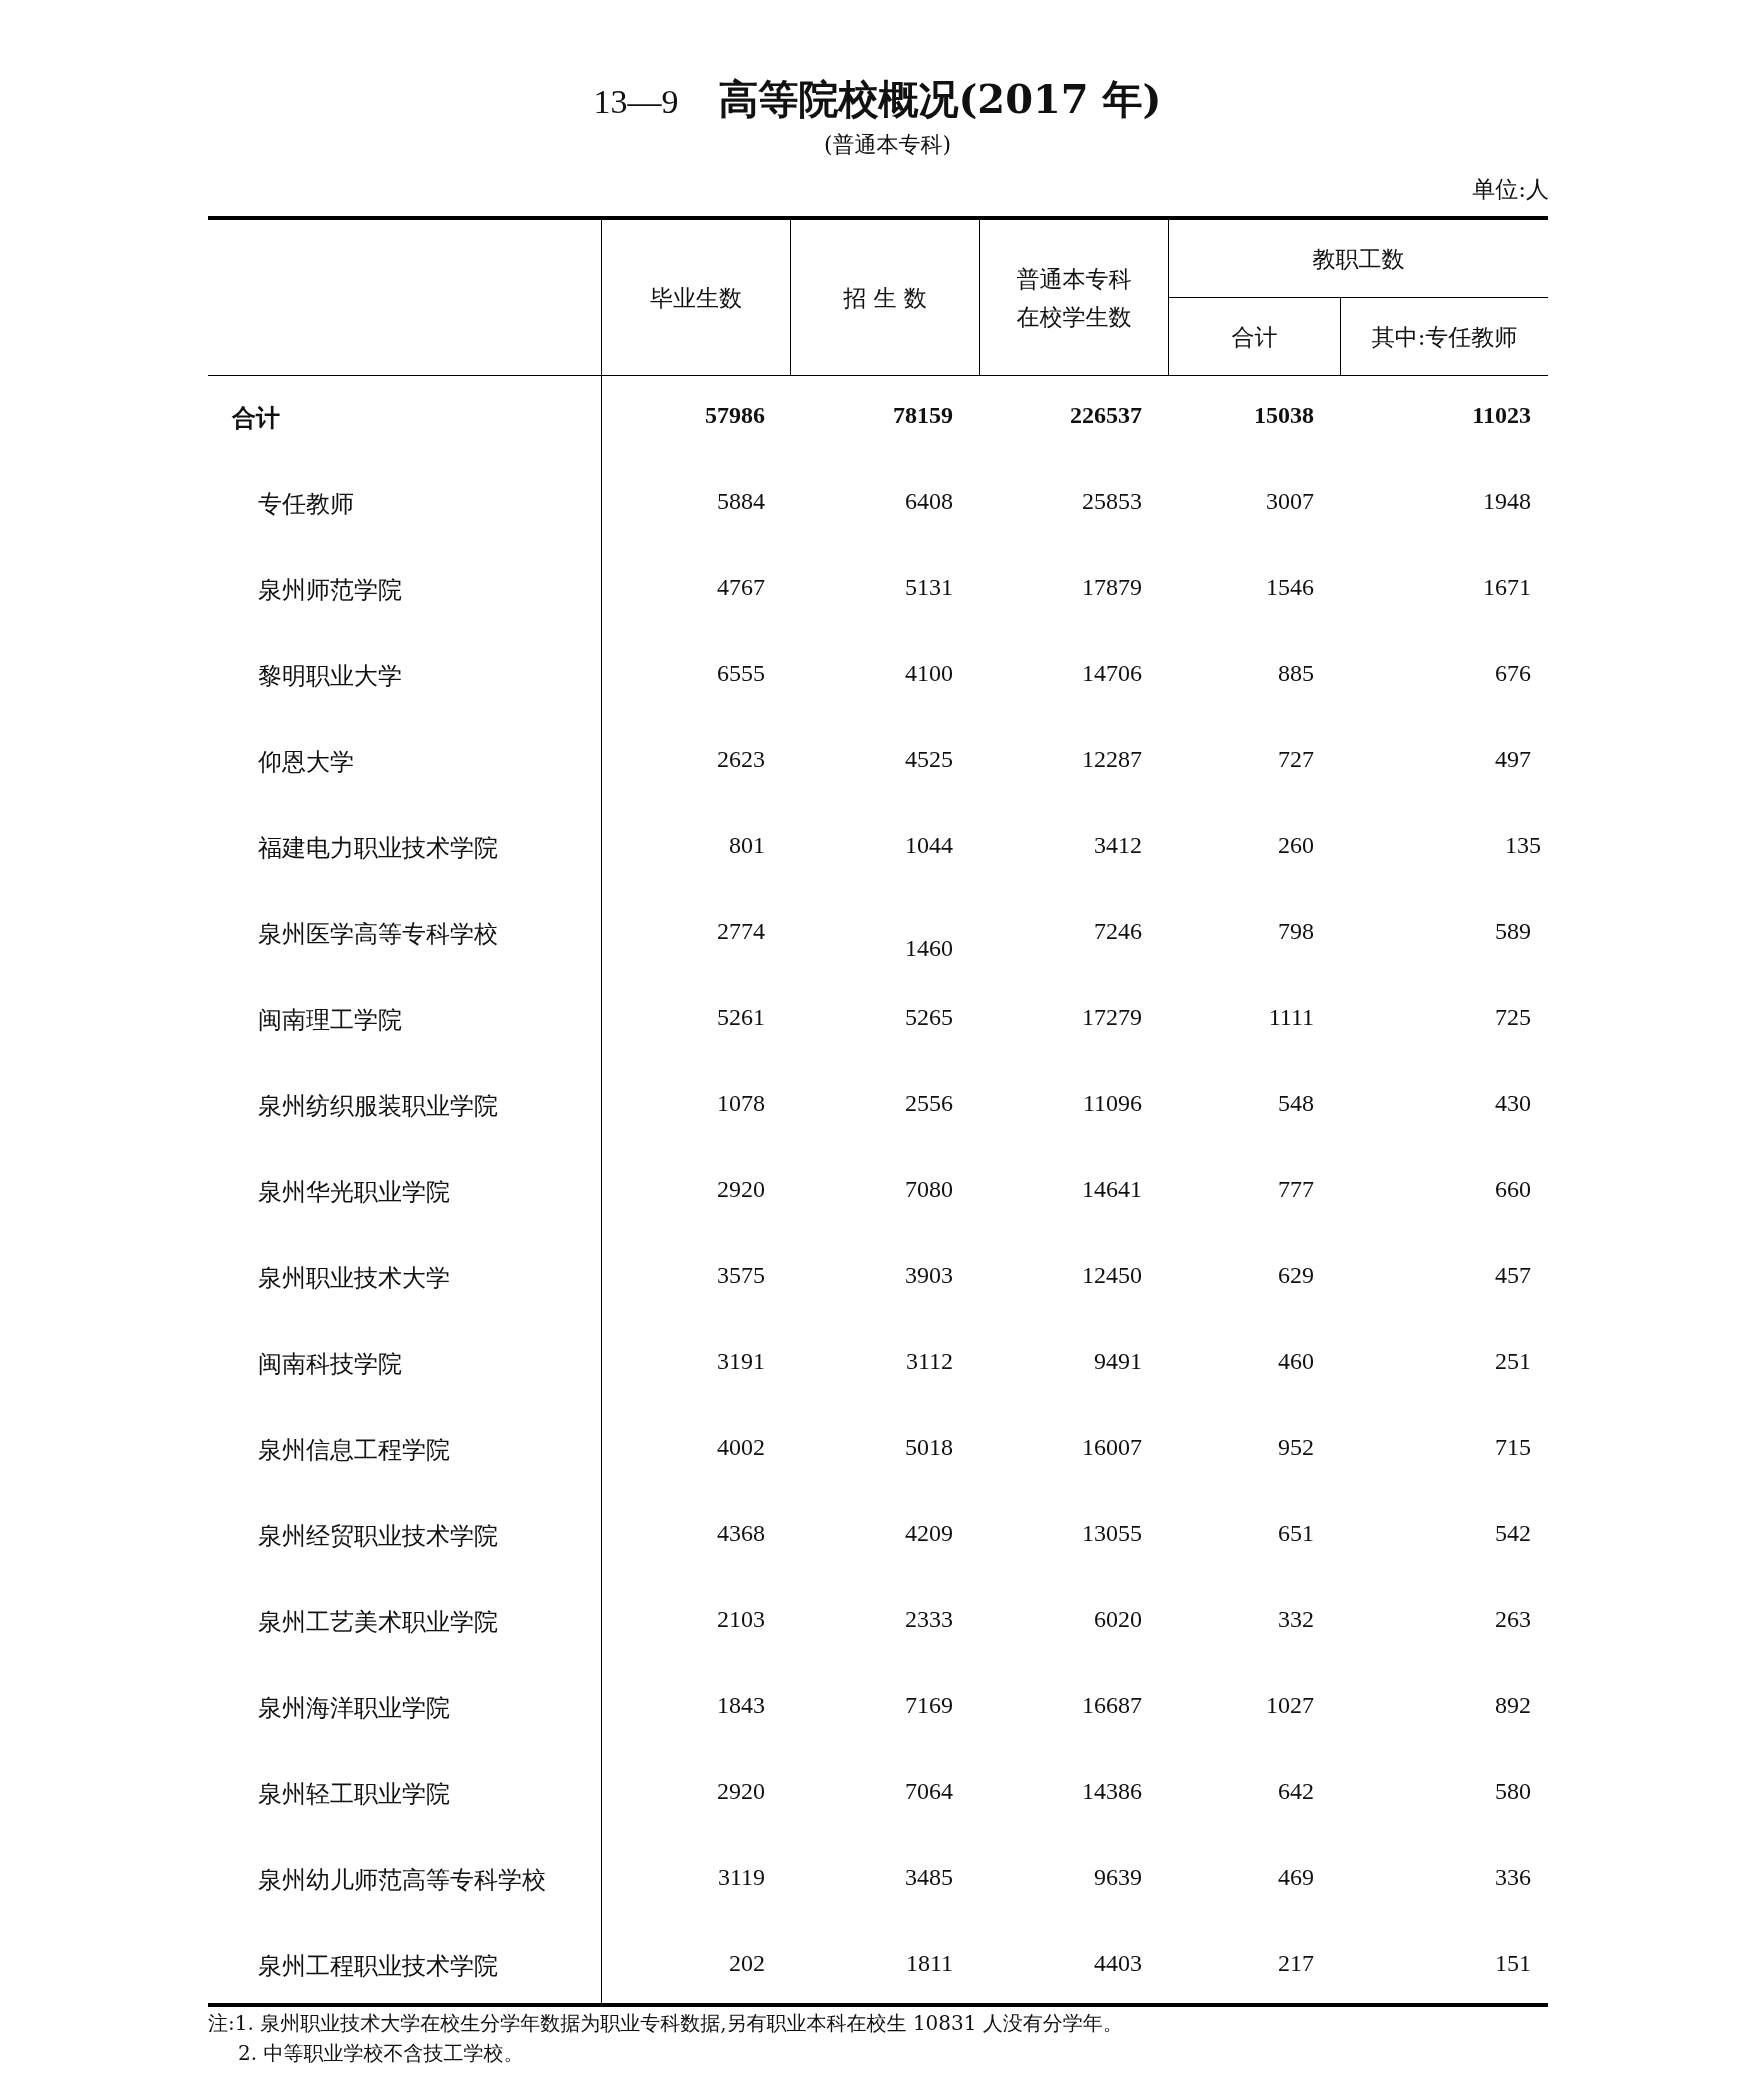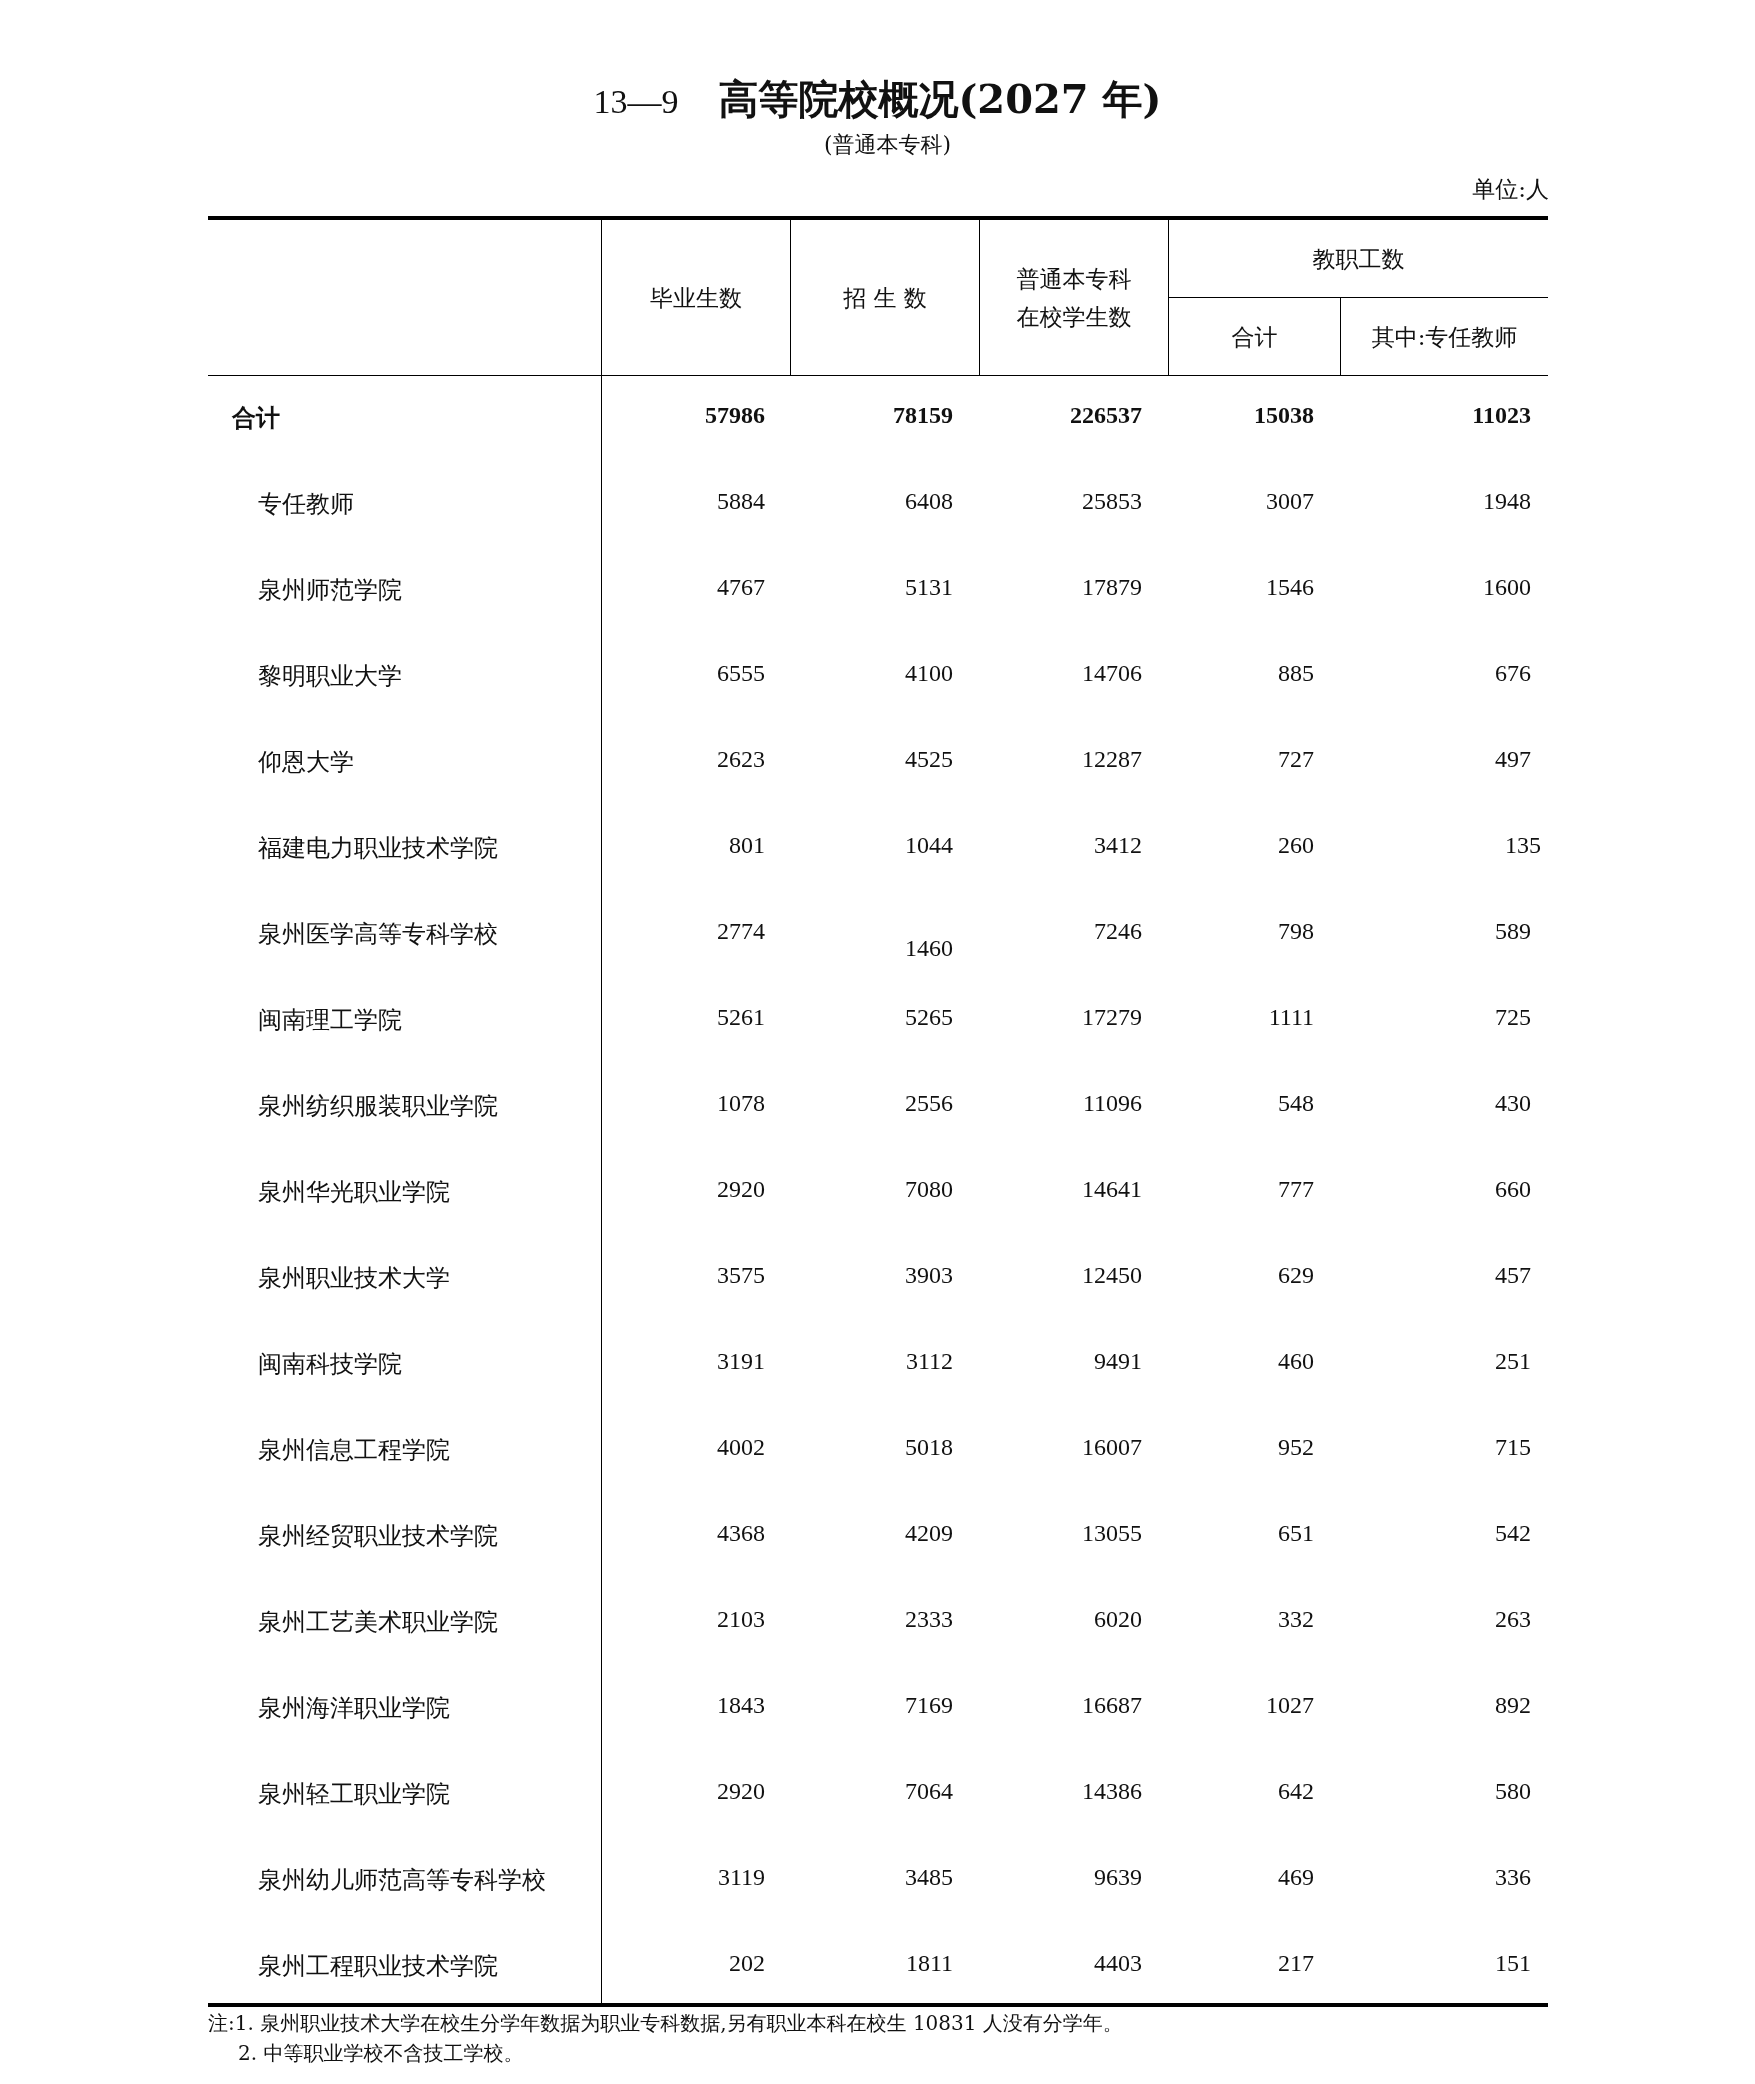--- a/index.html
+++ b/index.html
@@ -23,21 +23,21 @@
   .row.total .v { font-weight:bold; }
   .bottomline { position:absolute; left:0; top:1787px; width:1340px; height:4px; background:#000; }
   .vdiv { position:absolute; left:393px; top:4px; width:1px; height:1785px; background:#000; }
   .notes { position:absolute; left:208px; top:2008px; font-size:20px; line-height:30px; }
   .notes .n2 { padding-left:30px; }
 </style>
 </head>
 <body>
 
 <div class="title">
-  <span class="num">13—9</span><span class="main">高等院校概况(2027 年)</span>
+  <span class="num">13—9</span><span class="main">高等院校概况(2017 年)</span>
 </div>
 <div class="subtitle">(普通本专科)</div>
 <div class="unit">单位:人</div>
 
 <div class="tbl">
   <div class="topline"></div>
 
   <div class="hdr">
     <div class="hcell" style="left:394px;top:0;width:188px;height:155px;">毕业生数</div>
     <div class="hcell" style="left:583px;top:0;width:188px;height:155px;">招 生 数</div>
@@ -76,21 +76,21 @@
           <span class="v" style="right: 406px;">25853</span>
           <span class="v" style="right: 234px;">3007</span>
           <span class="v" style="right: 17px;">1948</span>
         </div>
         <div class="row" style="top: 172px;">
           <span class="name">泉州师范学院</span>
           <span class="v" style="right: 783px;">4767</span>
           <span class="v" style="right: 595px;">5131</span>
           <span class="v" style="right: 406px;">17879</span>
           <span class="v" style="right: 234px;">1546</span>
-          <span class="v" style="right: 17px;">1600</span>
+          <span class="v" style="right: 17px;">1671</span>
         </div>
         <div class="row" style="top: 258px;">
           <span class="name">黎明职业大学</span>
           <span class="v" style="right: 783px;">6555</span>
           <span class="v" style="right: 595px;">4100</span>
           <span class="v" style="right: 406px;">14706</span>
           <span class="v" style="right: 234px;">885</span>
           <span class="v" style="right: 17px;">676</span>
         </div>
         <div class="row" style="top: 344px;">

